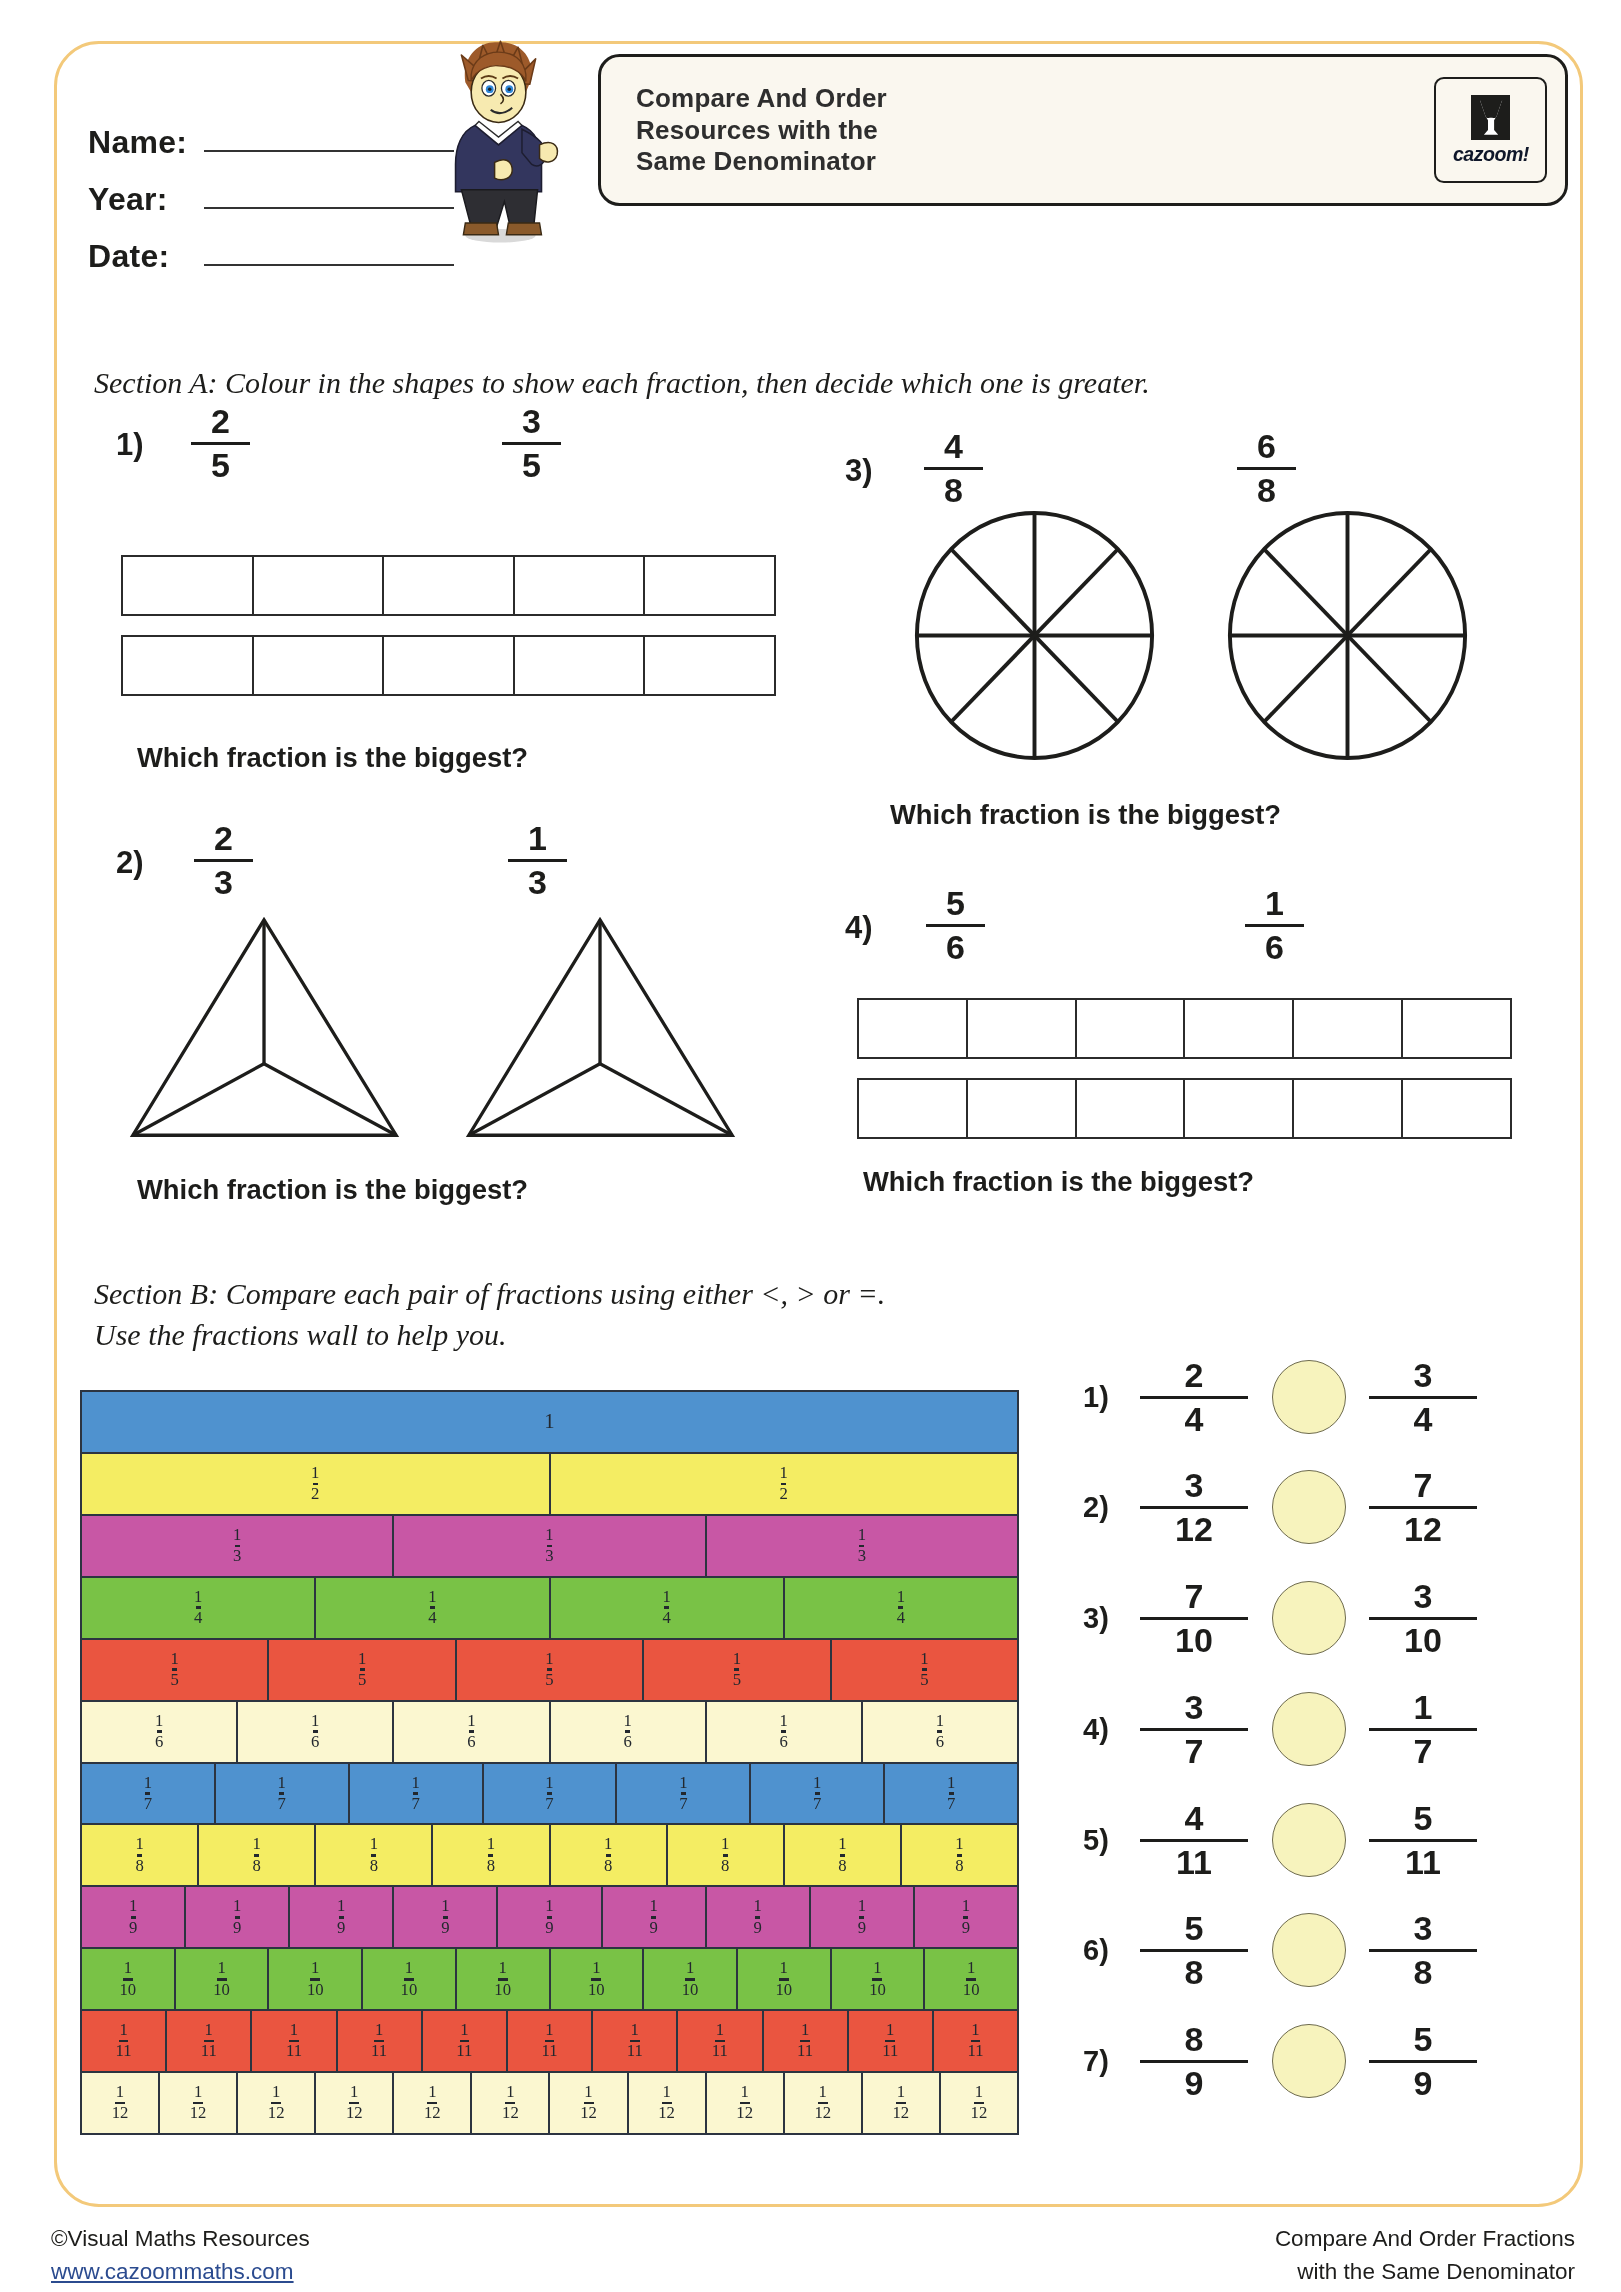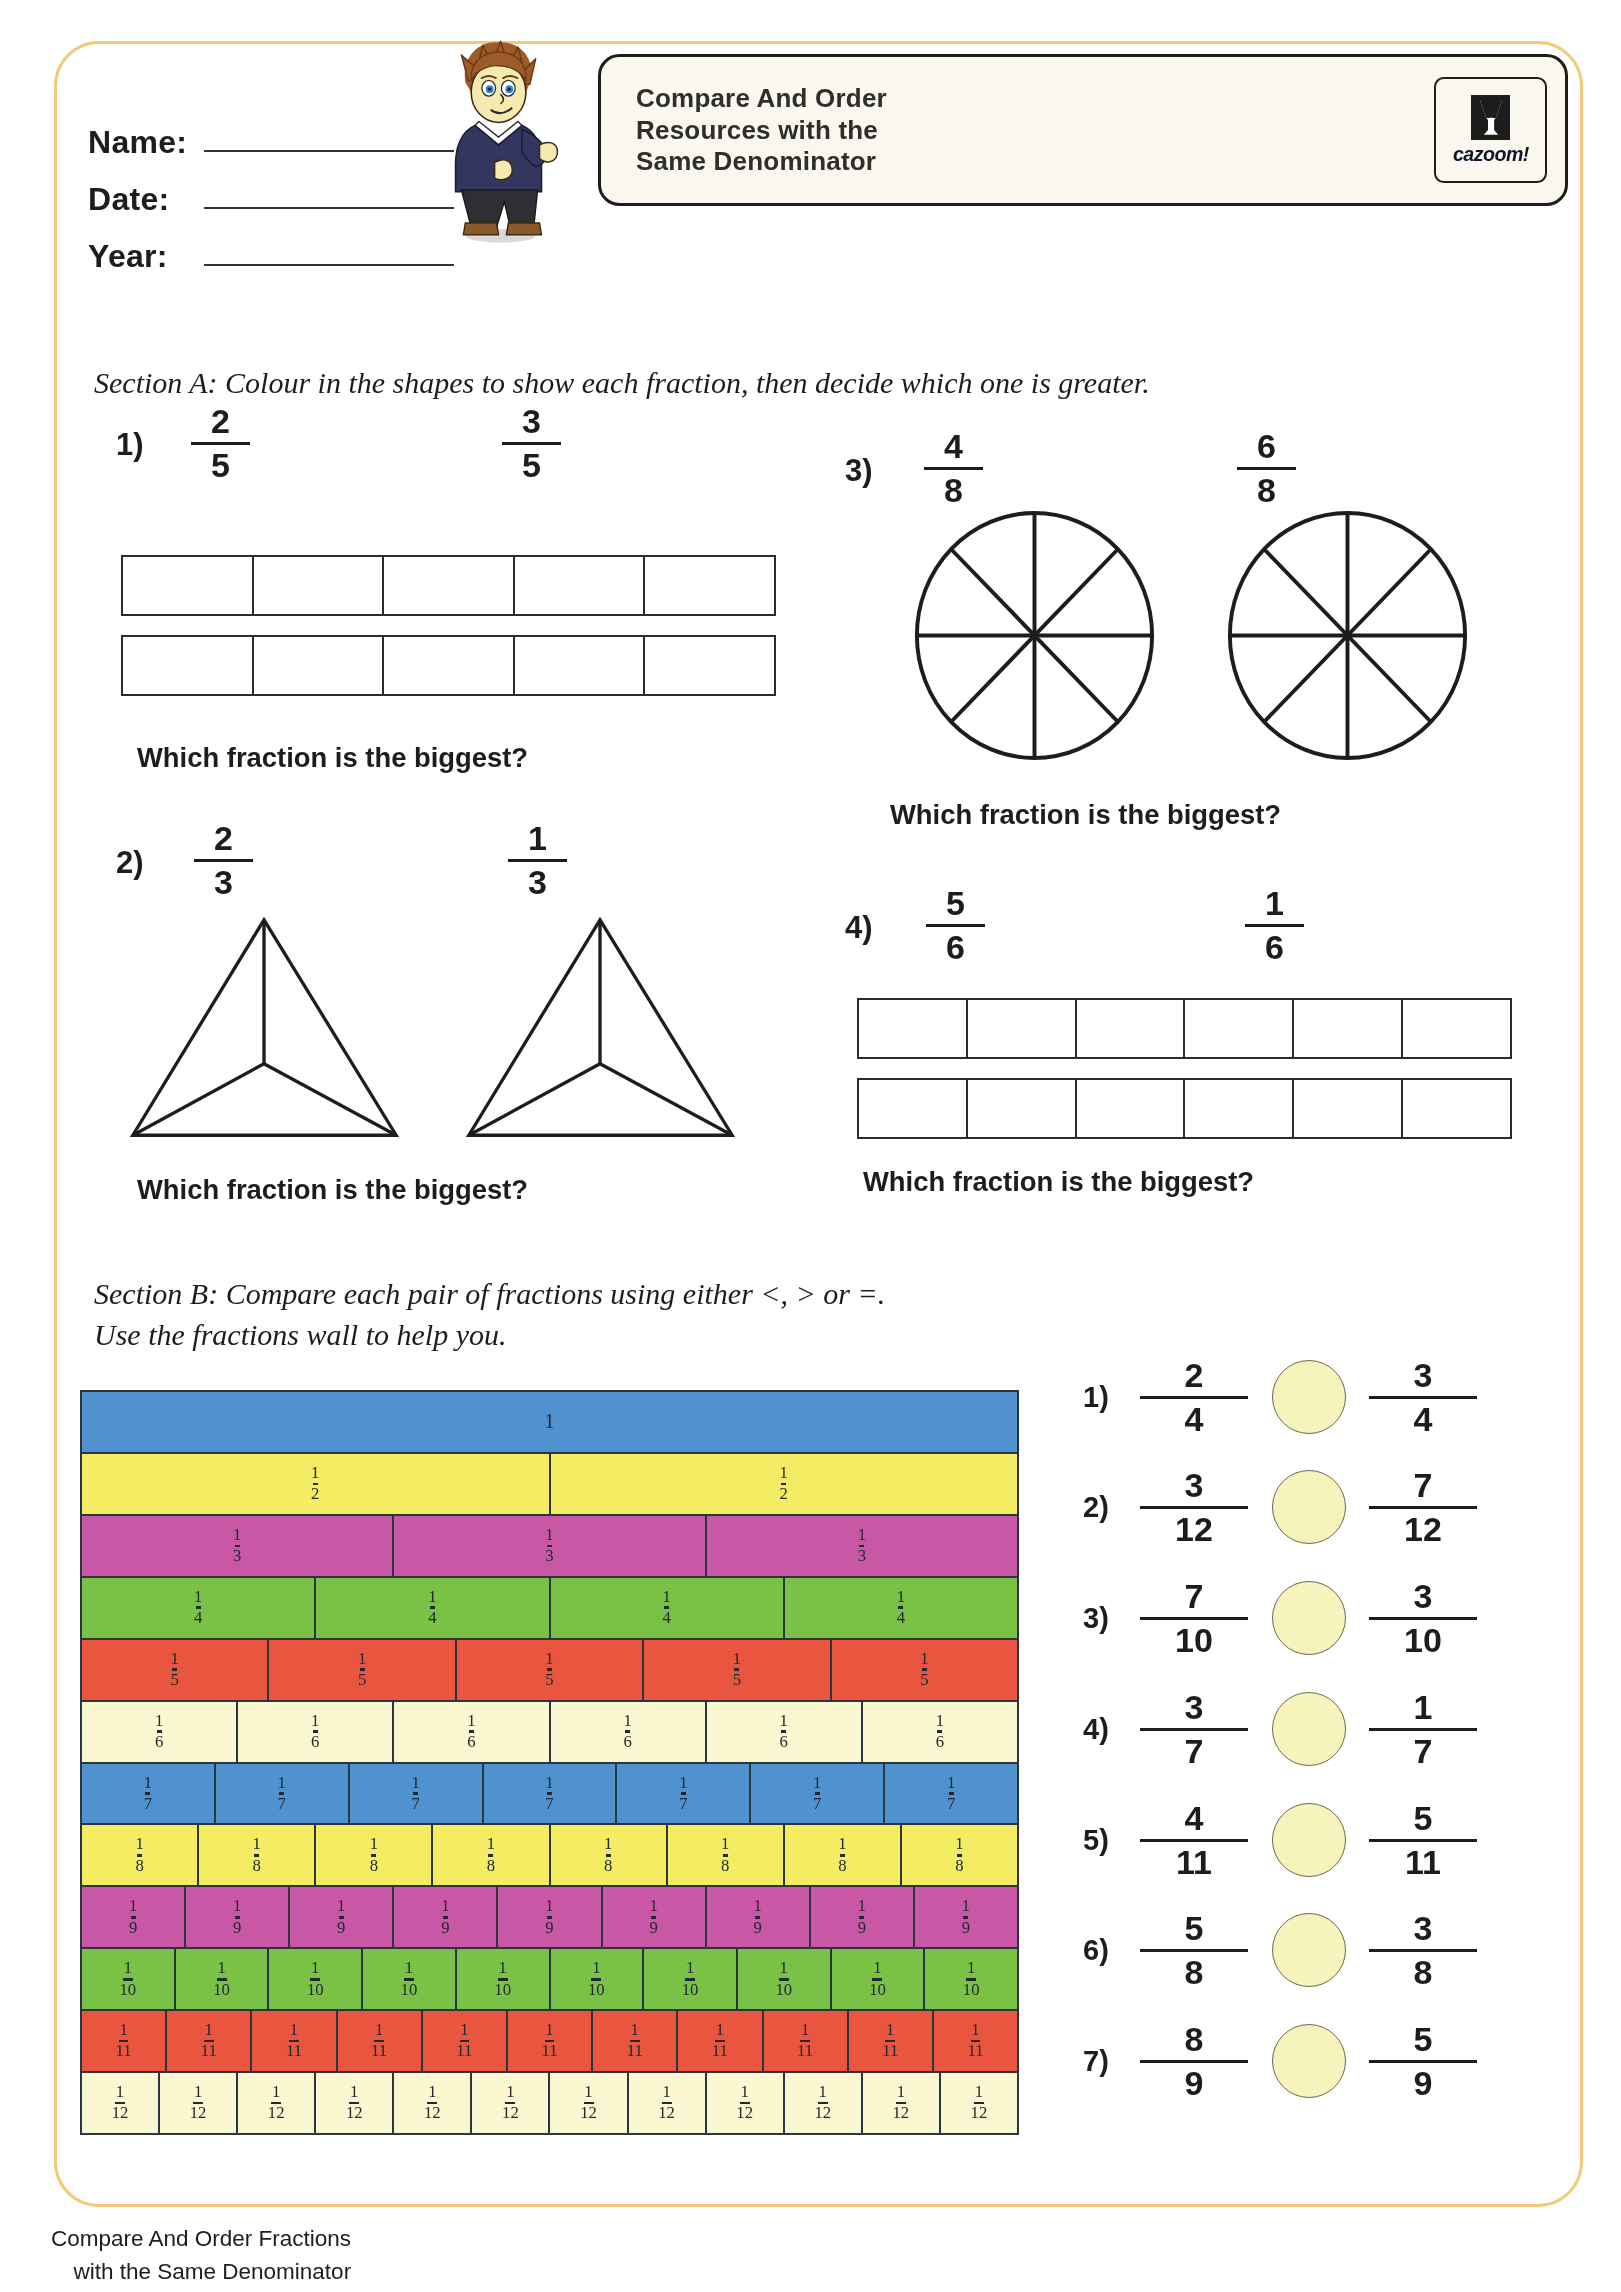--- a/index.html
+++ b/index.html
@@ -136,25 +136,25 @@
 <div class="sheet-border"></div>
 
 <div class="header">
 
   <div class="namefields">
     <div class="nf-row">
       <span class="nf-label">Name:</span>
       <span class="nf-line"></span>
     </div>
     <div class="nf-row">
+      <span class="nf-label">Year:</span>
+      <span class="nf-line"></span>
+    </div>
+    <div class="nf-row">
       <span class="nf-label">Date:</span>
-      <span class="nf-line"></span>
-    </div>
-    <div class="nf-row">
-      <span class="nf-label">Year:</span>
       <span class="nf-line"></span>
     </div>
   </div>
 
   <svg class="boy" viewBox="0 0 130 215">
     <ellipse cx="66" cy="205" rx="36" ry="7" fill="#d9d9d9"></ellipse>
 
     <path d="M30 48 C26 22 44 6 62 7 C84 5 100 20 98 44 L92 58 L36 58 Z" fill="#9d5a2a"></path>
 
     <path d="M33 46 L26 20 L42 34 L48 10 L58 30 L66 6 L74 30 L84 12 L90 36 L102 24 L96 50 Z" fill="#9d5a2a" stroke="#6b3b18" stroke-width="1.6" stroke-linejoin="round"></path>
@@ -983,18 +983,22 @@
       <span class="bcircle"></span>
       <span class="bfrac frac">
         <span class="num">5</span>
         <span class="bar"></span>
         <span class="den">9</span>
       </span>
     </div>
   </div>
 
 <div class="footer">
+  <div class="left">
+    <div>©Visual Maths Resources</div>
+    <a href="#">www.cazoommaths.com</a>
+  </div>
   <div class="right">
     <div>Compare And Order Fractions</div>
     <div>with the Same Denominator</div>
   </div>
 </div>
 
 
 </body></html>

